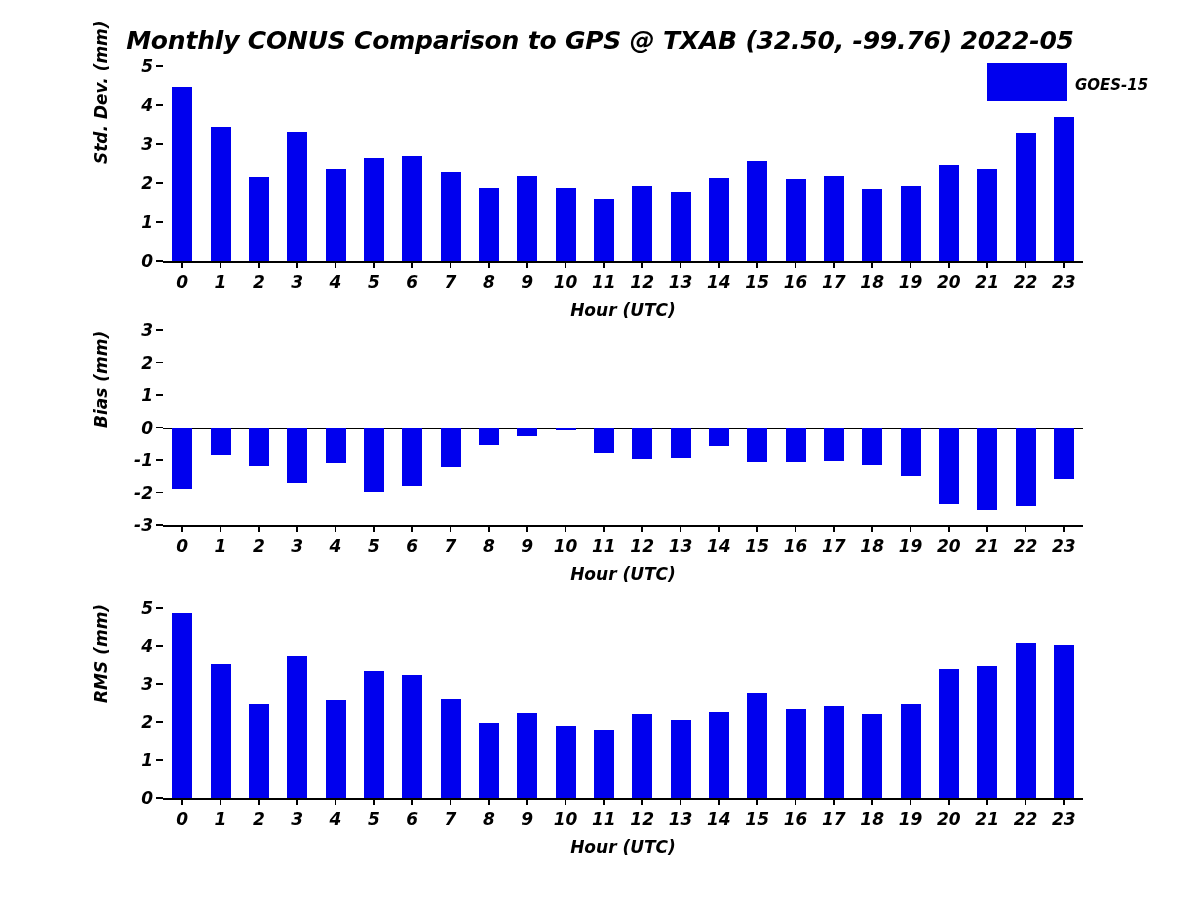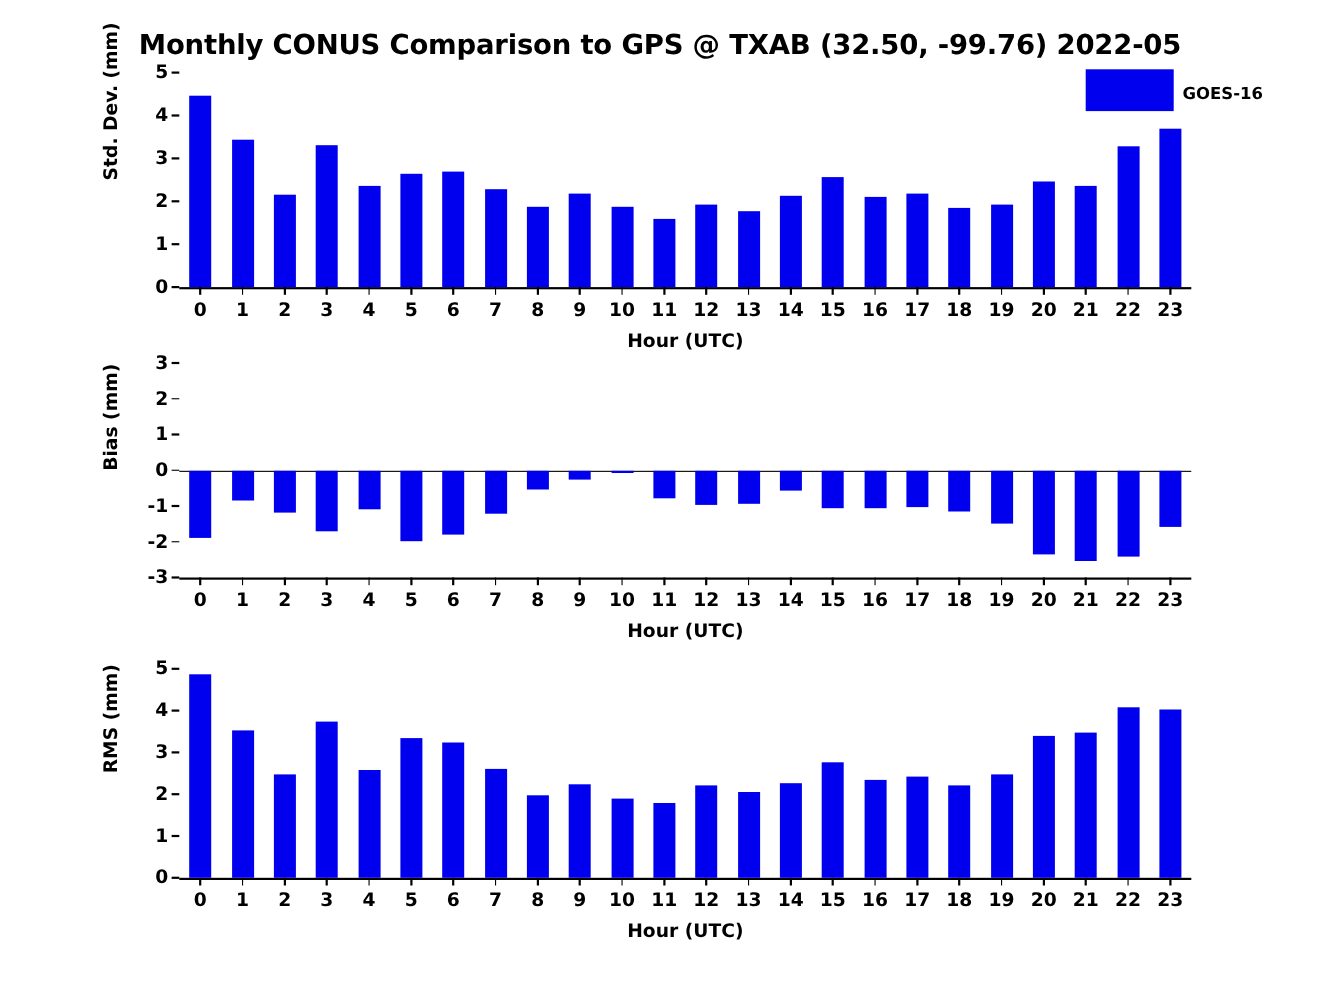--- a/index.html
+++ b/index.html
@@ -11,20 +11,21 @@
     width: 1200px;
     height: 900px;
     font-family: "DejaVu Sans", sans-serif;
     color: #000000;
     overflow: hidden;
   }
   #figure {
     position: relative;
     width: 1200px;
     height: 736px;
+    font-style: italic;
   }
   .fig-title {
     position: absolute;
     left: 0;
     top: 26px;
     width: 1200px;
     text-align: center;
     font-size: 25px;
     font-weight: bold;
     letter-spacing: -0.2px;
@@ -183,21 +184,21 @@
       <div class="xtick-label" style="left: 987.167px; top: 272px;">21</div>
       <div class="bar" style="left: 1015.5px; top: 132.69px; width: 20px; height: 128.31px; background: rgb(0, 0, 238);"></div>
       <div class="tick-mark" style="left: 1024.7px; top: 261px; height: 7px;"></div>
       <div class="xtick-label" style="left: 1025.5px; top: 272px;">22</div>
       <div class="bar" style="left: 1053.83px; top: 117.48px; width: 20px; height: 143.52px; background: rgb(0, 0, 238);"></div>
       <div class="tick-mark" style="left: 1063.03px; top: 261px; height: 7px;"></div>
       <div class="xtick-label" style="left: 1063.83px; top: 272px;">23</div>
       <div class="xaxis-title" style="left: 163px; top: 300px; width: 920px;">Hour (UTC)</div>
       <div class="yaxis-title" style="left: 91px; top: 163.5px;">Std. Dev. (mm)</div>
       <div class="legend-swatch" style="left: 987px; top: 63px; width: 80px; height: 38px; background: rgb(0, 0, 238);"></div>
-      <div class="legend-label" style="left: 1075px; top: 76px;">GOES-16</div>
+      <div class="legend-label" style="left: 1075px; top: 76px;">GOES-15</div>
     </div>
   <div class="panel" id="panel1" style="left: 0px; top: 0px; width: 1200px; height: 900px;">
       <div class="axis-line" style="left: 163px; top: 525px; width: 920px; height: 1.8px;"></div>
       <div class="zero-line" style="left: 163px; top: 427.5px; width: 920px;"></div>
       <div class="tick-mark-h" style="left: 156px; top: 524.2px;"></div>
       <div class="ytick-label" style="left: 119px; top: 525px; width: 34px;">-3</div>
       <div class="tick-mark-h" style="left: 156px; top: 491.7px;"></div>
       <div class="ytick-label" style="left: 119px; top: 492.5px; width: 34px;">-2</div>
       <div class="tick-mark-h" style="left: 156px; top: 459.2px;"></div>
       <div class="ytick-label" style="left: 119px; top: 460px; width: 34px;">-1</div>

